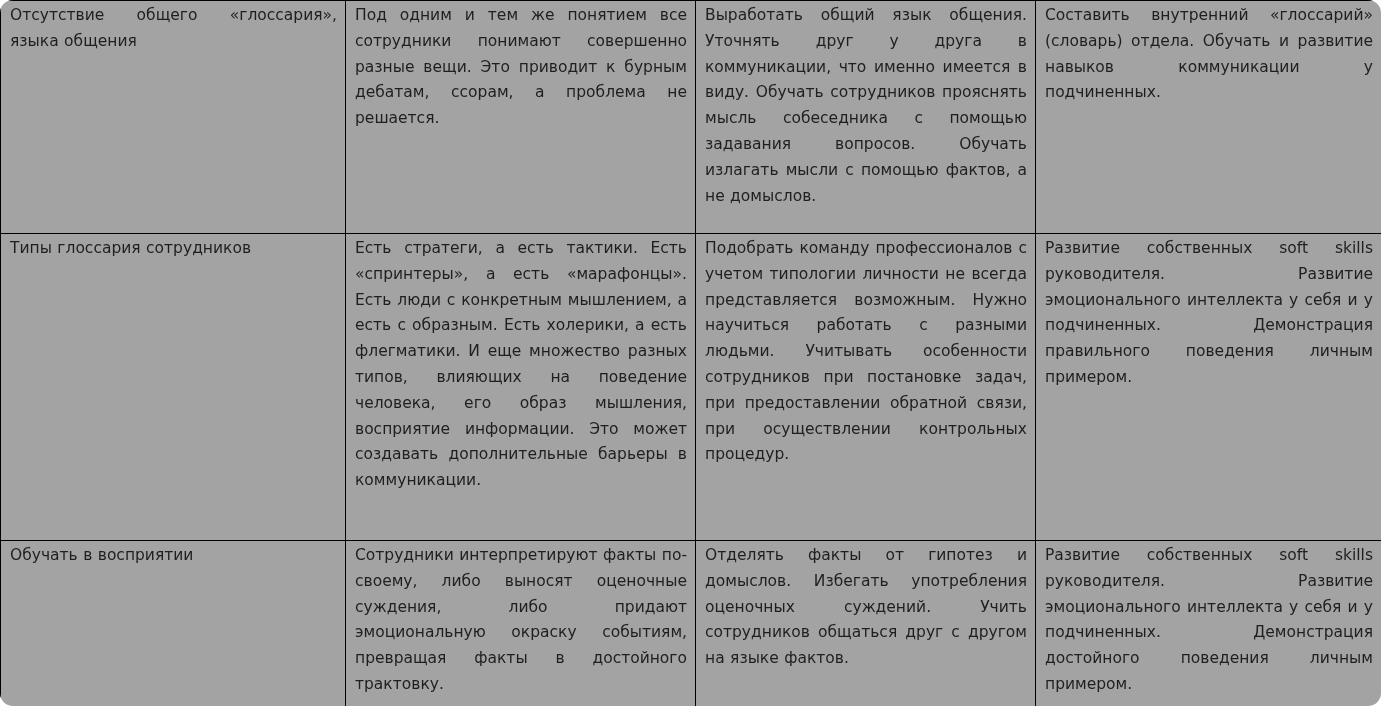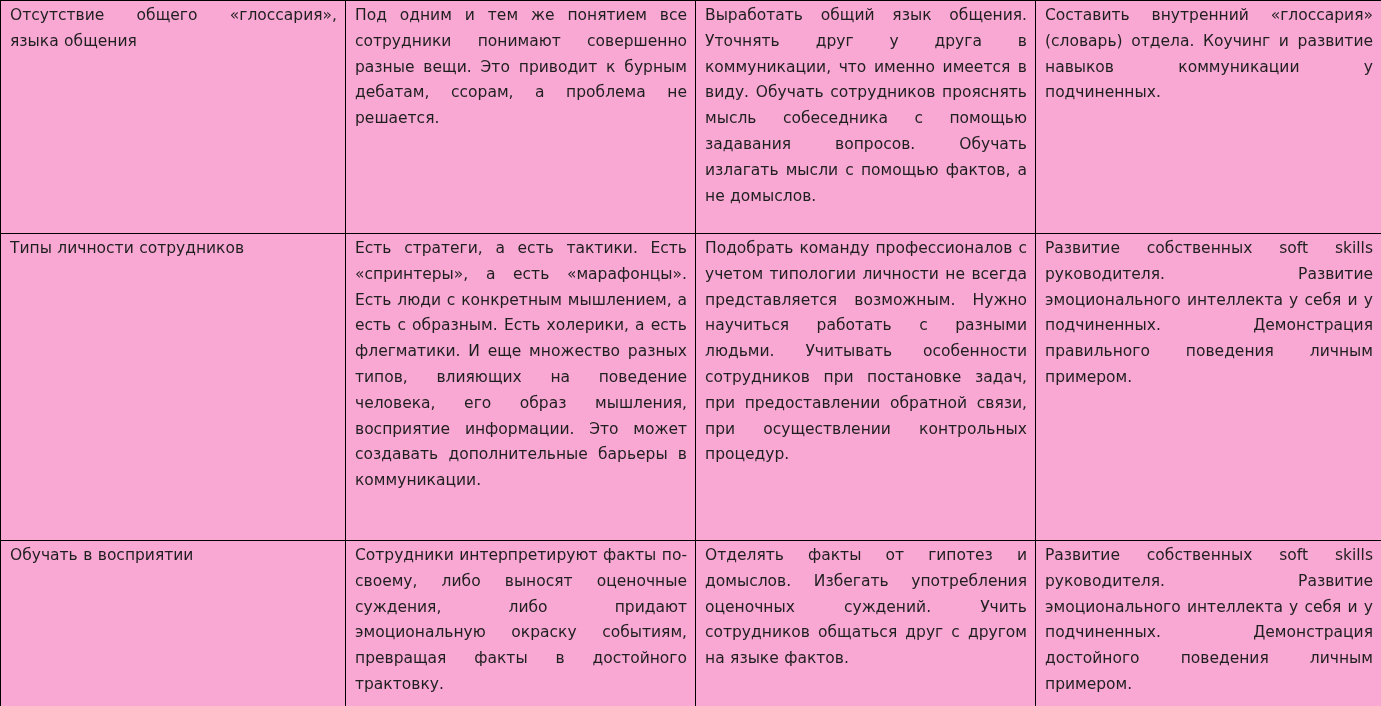--- a/index.html
+++ b/index.html
@@ -4,22 +4,23 @@
 <style>
   html, body {
     margin: 0;
     padding: 0;
     background: #ffffff;
   }
   .page {
     width: 1381px;
     height: 706px;
     box-sizing: border-box;
-    background: #f9a8d4;
+    background: #a3a3a3;
     overflow: hidden;
+    border-radius: 13px;
   }
   table.doc-table {
     width: 1381px;
     height: 706px;
     border-collapse: collapse;
     table-layout: fixed;
     font-family: "DejaVu Sans", "Liberation Sans", sans-serif;
     font-size: 15.5px;
     line-height: 25.8px;
     color: #1f1f1f;
@@ -50,24 +51,24 @@
       <col class="c1">
         <col class="c2">
         <col class="c3">
         <col class="c4">
     </colgroup>
     <tbody>
       <tr class="r1">
         <td>Отсутствие общего «глоссария», языка общения</td>
         <td>Под одним и тем же понятием все сотрудники понимают совершенно разные вещи. Это приводит к бурным дебатам, ссорам, а проблема не решается.</td>
         <td>Выработать общий язык общения. Уточнять друг у друга в коммуникации, что именно имеется в виду. Обучать сотрудников прояснять мысль собеседника с помощью задавания вопросов. Обучать излагать мысли с помощью фактов, а не домыслов.</td>
-        <td>Составить внутренний «глоссария» (словарь) отдела. Коучинг и развитие навыков коммуникации у подчиненных.</td>
+        <td>Составить внутренний «глоссарий» (словарь) отдела. Обучать и развитие навыков коммуникации у подчиненных.</td>
       </tr>
       <tr class="r2">
-        <td>Типы личности сотрудников</td>
+        <td>Типы глоссария сотрудников</td>
         <td>Есть стратеги, а есть тактики. Есть «спринтеры», а есть «марафонцы». Есть люди с конкретным мышлением, а есть с образным. Есть холерики, а есть флегматики. И еще множество разных типов, влияющих на поведение человека, его образ мышления, восприятие информации. Это может создавать дополнительные барьеры в коммуникации.</td>
         <td>Подобрать команду профессионалов с учетом типологии личности не всегда представляется возможным. Нужно научиться работать с разными людьми. Учитывать особенности сотрудников при постановке задач, при предоставлении обратной связи, при осуществлении контрольных процедур.</td>
         <td>Развитие собственных soft skills руководителя. Развитие эмоционального интеллекта у себя и у подчиненных. Демонстрация правильного поведения личным примером.</td>
       </tr>
       <tr class="r3">
         <td>Обучать в восприятии</td>
         <td>Сотрудники интерпретируют факты по-своему, либо выносят оценочные суждения, либо придают эмоциональную окраску событиям, превращая факты в достойного трактовку.</td>
         <td>Отделять факты от гипотез и домыслов. Избегать употребления оценочных суждений. Учить сотрудников общаться друг с другом на языке фактов.</td>
         <td>Развитие собственных soft skills руководителя. Развитие эмоционального интеллекта у себя и у подчиненных. Демонстрация достойного поведения личным примером.</td>
       </tr>

